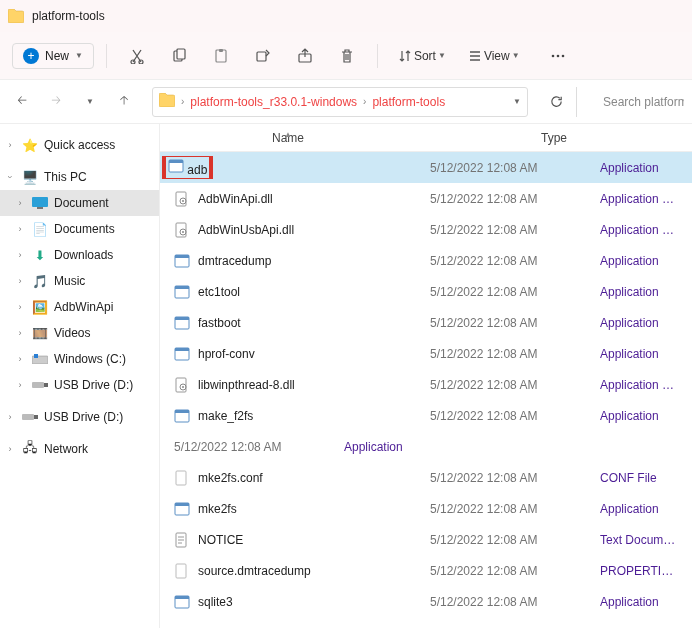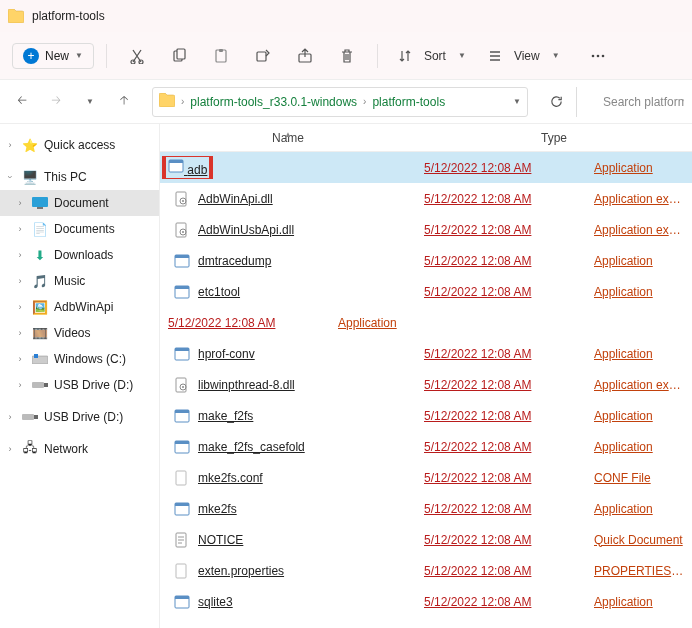--- a/index.html
+++ b/index.html
@@ -5,27 +5,27 @@
   * { box-sizing: border-box; margin: 0; padding: 0; font-family: "Segoe UI", sans-serif; font-size: 12px; }
   body { width: 692px; height: 628px; background: #fff; overflow: hidden; color: #222; }
   .titlebar { height: 32px; background: #fdf6f7; display: flex; align-items: center; padding: 0 8px; gap: 8px; }
   .titlebar .folder-icon { width: 16px; height: 14px; }
   .toolbar { height: 48px; background: #fdf7f8; display: flex; align-items: center; padding: 0 12px; gap: 6px; border-bottom: 1px solid #eee; }
   .new-btn { display: flex; align-items: center; gap: 6px; padding: 4px 10px; border: 1px solid #ddd; border-radius: 4px; cursor: pointer; }
   .plus-circle { width: 16px; height: 16px; border-radius: 50%; background: #0078d4; color: #fff; display: flex; align-items: center; justify-content: center; font-size: 12px; line-height: 1; }
   .chev-down { font-size: 8px; color: #666; }
   .sep { width: 1px; height: 24px; background: #e4e0e1; margin: 0 6px; }
   .tbtn { width: 36px; height: 36px; display: flex; align-items: center; justify-content: center; color: #555; cursor: pointer; border-radius: 4px; }
-  .tdrop { display: flex; align-items: center; gap: 12px; padding: 4px 8px; cursor: pointer; color: #333; }
+  .tdrop { display: flex; align-items: center; gap: 2px; padding: 4px 8px; cursor: pointer; color: #333; }
 
   .navbar { height: 44px; display: flex; align-items: center; padding: 0 8px; gap: 6px; border-bottom: 1px solid #eee; }
   .nav-arrow { width: 28px; height: 28px; display: flex; align-items: center; justify-content: center; color: #555; cursor: pointer; }
   .nav-arrow.disabled { color: #bbb; }
   .path-box { flex: 1; height: 30px; border: 1px solid #ddd; border-radius: 3px; display: flex; align-items: center; padding: 0 6px; gap: 6px; margin: 0 8px; }
-  .crumb { color: #15803d; cursor: pointer; }
+  .crumb { color: #ef4444; cursor: pointer; }
   .crumb-sep { color: #888; font-size: 10px; }
   .path-spacer { flex: 1; }
   .refresh-btn { width: 28px; height: 28px; display: flex; align-items: center; justify-content: center; color: #555; cursor: pointer; }
   .search-box { width: 108px; height: 30px; border-left: 1px solid #ddd; display: flex; align-items: center; padding: 0 20px; color: #888; gap: 6px; overflow: hidden; white-space: nowrap; }
 
   .body-area { display: flex; height: calc(628px - 32px - 48px - 44px); }
 
   .sidebar { width: 160px; border-right: 1px solid #eee; padding: 8px 0; overflow: hidden; }
   .tree-item { display: flex; align-items: center; gap: 6px; padding: 5px 6px 5px 4px; cursor: pointer; white-space: nowrap; }
   .tree-item .exp { width: 12px; color: #777; font-size: 9px; text-align: center; }
@@ -37,24 +37,24 @@
   .filepane { flex: 1; overflow: hidden; }
   .colheaders { display: flex; height: 28px; align-items: center; border-bottom: 1px solid #eee; color: #444; position: relative; }
   .ch { padding: 0 8px; cursor: pointer; font-weight: 400; }
   .ch-name { width: 256px; text-align: center; position: relative; }
   .ch-date { width: 170px; }
   .ch-type { flex: 1; text-align: center; }
   .sort-caret { font-size: 8px; position: absolute; top: -1px; left: 50%; transform: translateX(-50%); color: #888; }
   .rows { }
   .row { display: flex; height: 31px; align-items: center; }
   .row.selected { background: #cde8f6; }
-  .cell { padding: 0 8px; white-space: nowrap; overflow: hidden; text-overflow: ellipsis; text-decoration: underline; }
+  .cell { padding: 0 14px; white-space: nowrap; overflow: hidden; text-overflow: ellipsis; }
   .c-name { width: 256px; display: flex; align-items: center; gap: 8px; padding-left: 14px; }
-  .c-date { width: 170px; color: #b91c1c; }
-  .c-type { flex: 1; color: #c2410c; }
+  .c-date { width: 170px; color: #737373; }
+  .c-type { flex: 1; color: #4c1d95; }
   .fi { width: 16px; height: 16px; flex-shrink: 0; }
   .highlight-box { border: 4px solid #d9342b; padding: 1px 2px; margin: -3px -4px -3px -8px; }
   .row.selected .c-name { padding-left: 10px; }
 
   
 </style>
 </head>
 <body>
 
 <div class="titlebar">
@@ -314,20 +314,27 @@
             <span class="fi"><svg width="16" height="16" viewBox="0 0 16 16">
                 <rect x="1" y="2" width="14" height="12" rx="1" fill="#fff" stroke="#5a8fc4" stroke-width="1"></rect>
                 <rect x="1" y="2" width="14" height="3" fill="#5a8fc4"></rect>
               </svg></span>
             <span>etc1tool</span>
           </div>
           <div class="cell c-date">5/12/2022 12:08 AM</div>
           <div class="cell c-type">Application</div>
         </div>
         <div class="row">
+          <div class="cell c-name">
+            <span class="fi"><svg width="16" height="16" viewBox="0 0 16 16">
+                <rect x="1" y="2" width="14" height="12" rx="1" fill="#fff" stroke="#5a8fc4" stroke-width="1"></rect>
+                <rect x="1" y="2" width="14" height="3" fill="#5a8fc4"></rect>
+              </svg></span>
+            <span>fastboot</span>
+          </div>
           <div class="cell c-date">5/12/2022 12:08 AM</div>
           <div class="cell c-type">Application</div>
         </div>
         <div class="row">
           <div class="cell c-name">
             <span class="fi"><svg width="16" height="16" viewBox="0 0 16 16">
                 <rect x="1" y="2" width="14" height="12" rx="1" fill="#fff" stroke="#5a8fc4" stroke-width="1"></rect>
                 <rect x="1" y="2" width="14" height="3" fill="#5a8fc4"></rect>
               </svg></span>
             <span>hprof-conv</span>
@@ -352,27 +359,20 @@
             <span class="fi"><svg width="16" height="16" viewBox="0 0 16 16">
                 <rect x="1" y="2" width="14" height="12" rx="1" fill="#fff" stroke="#5a8fc4" stroke-width="1"></rect>
                 <rect x="1" y="2" width="14" height="3" fill="#5a8fc4"></rect>
               </svg></span>
             <span>make_f2fs</span>
           </div>
           <div class="cell c-date">5/12/2022 12:08 AM</div>
           <div class="cell c-type">Application</div>
         </div>
         <div class="row">
-          <div class="cell c-name">
-            <span class="fi"><svg width="16" height="16" viewBox="0 0 16 16">
-                <rect x="1" y="2" width="14" height="12" rx="1" fill="#fff" stroke="#5a8fc4" stroke-width="1"></rect>
-                <rect x="1" y="2" width="14" height="3" fill="#5a8fc4"></rect>
-              </svg></span>
-            <span>make_f2fs_casefold</span>
-          </div>
           <div class="cell c-date">5/12/2022 12:08 AM</div>
           <div class="cell c-type">Application</div>
         </div>
         <div class="row">
           <div class="cell c-name">
             <span class="fi"><svg width="16" height="16" viewBox="0 0 16 16">
                 <rect x="2" y="1" width="10" height="14" rx="1" fill="#fff" stroke="#bbb" stroke-width="1"></rect>
               </svg></span>
             <span>mke2fs.conf</span>
           </div>
@@ -392,28 +392,28 @@
         </div>
         <div class="row">
           <div class="cell c-name">
             <span class="fi"><svg width="16" height="16" viewBox="0 0 16 16">
                 <rect x="2" y="1" width="10" height="14" rx="1" fill="#fff" stroke="#999" stroke-width="1"></rect>
                 <path d="M4 5 L10 5 M4 8 L10 8 M4 11 L8 11" stroke="#999" stroke-width="1"></path>
               </svg></span>
             <span>NOTICE</span>
           </div>
           <div class="cell c-date">5/12/2022 12:08 AM</div>
-          <div class="cell c-type">Quick Document</div>
+          <div class="cell c-type">Text Document</div>
         </div>
         <div class="row">
           <div class="cell c-name">
             <span class="fi"><svg width="16" height="16" viewBox="0 0 16 16">
                 <rect x="2" y="1" width="10" height="14" rx="1" fill="#fff" stroke="#bbb" stroke-width="1"></rect>
               </svg></span>
-            <span>exten.properties</span>
+            <span>source.dmtracedump</span>
           </div>
           <div class="cell c-date">5/12/2022 12:08 AM</div>
           <div class="cell c-type">PROPERTIES File</div>
         </div>
         <div class="row">
           <div class="cell c-name">
             <span class="fi"><svg width="16" height="16" viewBox="0 0 16 16">
                 <rect x="1" y="2" width="14" height="12" rx="1" fill="#fff" stroke="#5a8fc4" stroke-width="1"></rect>
                 <rect x="1" y="2" width="14" height="3" fill="#5a8fc4"></rect>
               </svg></span>

